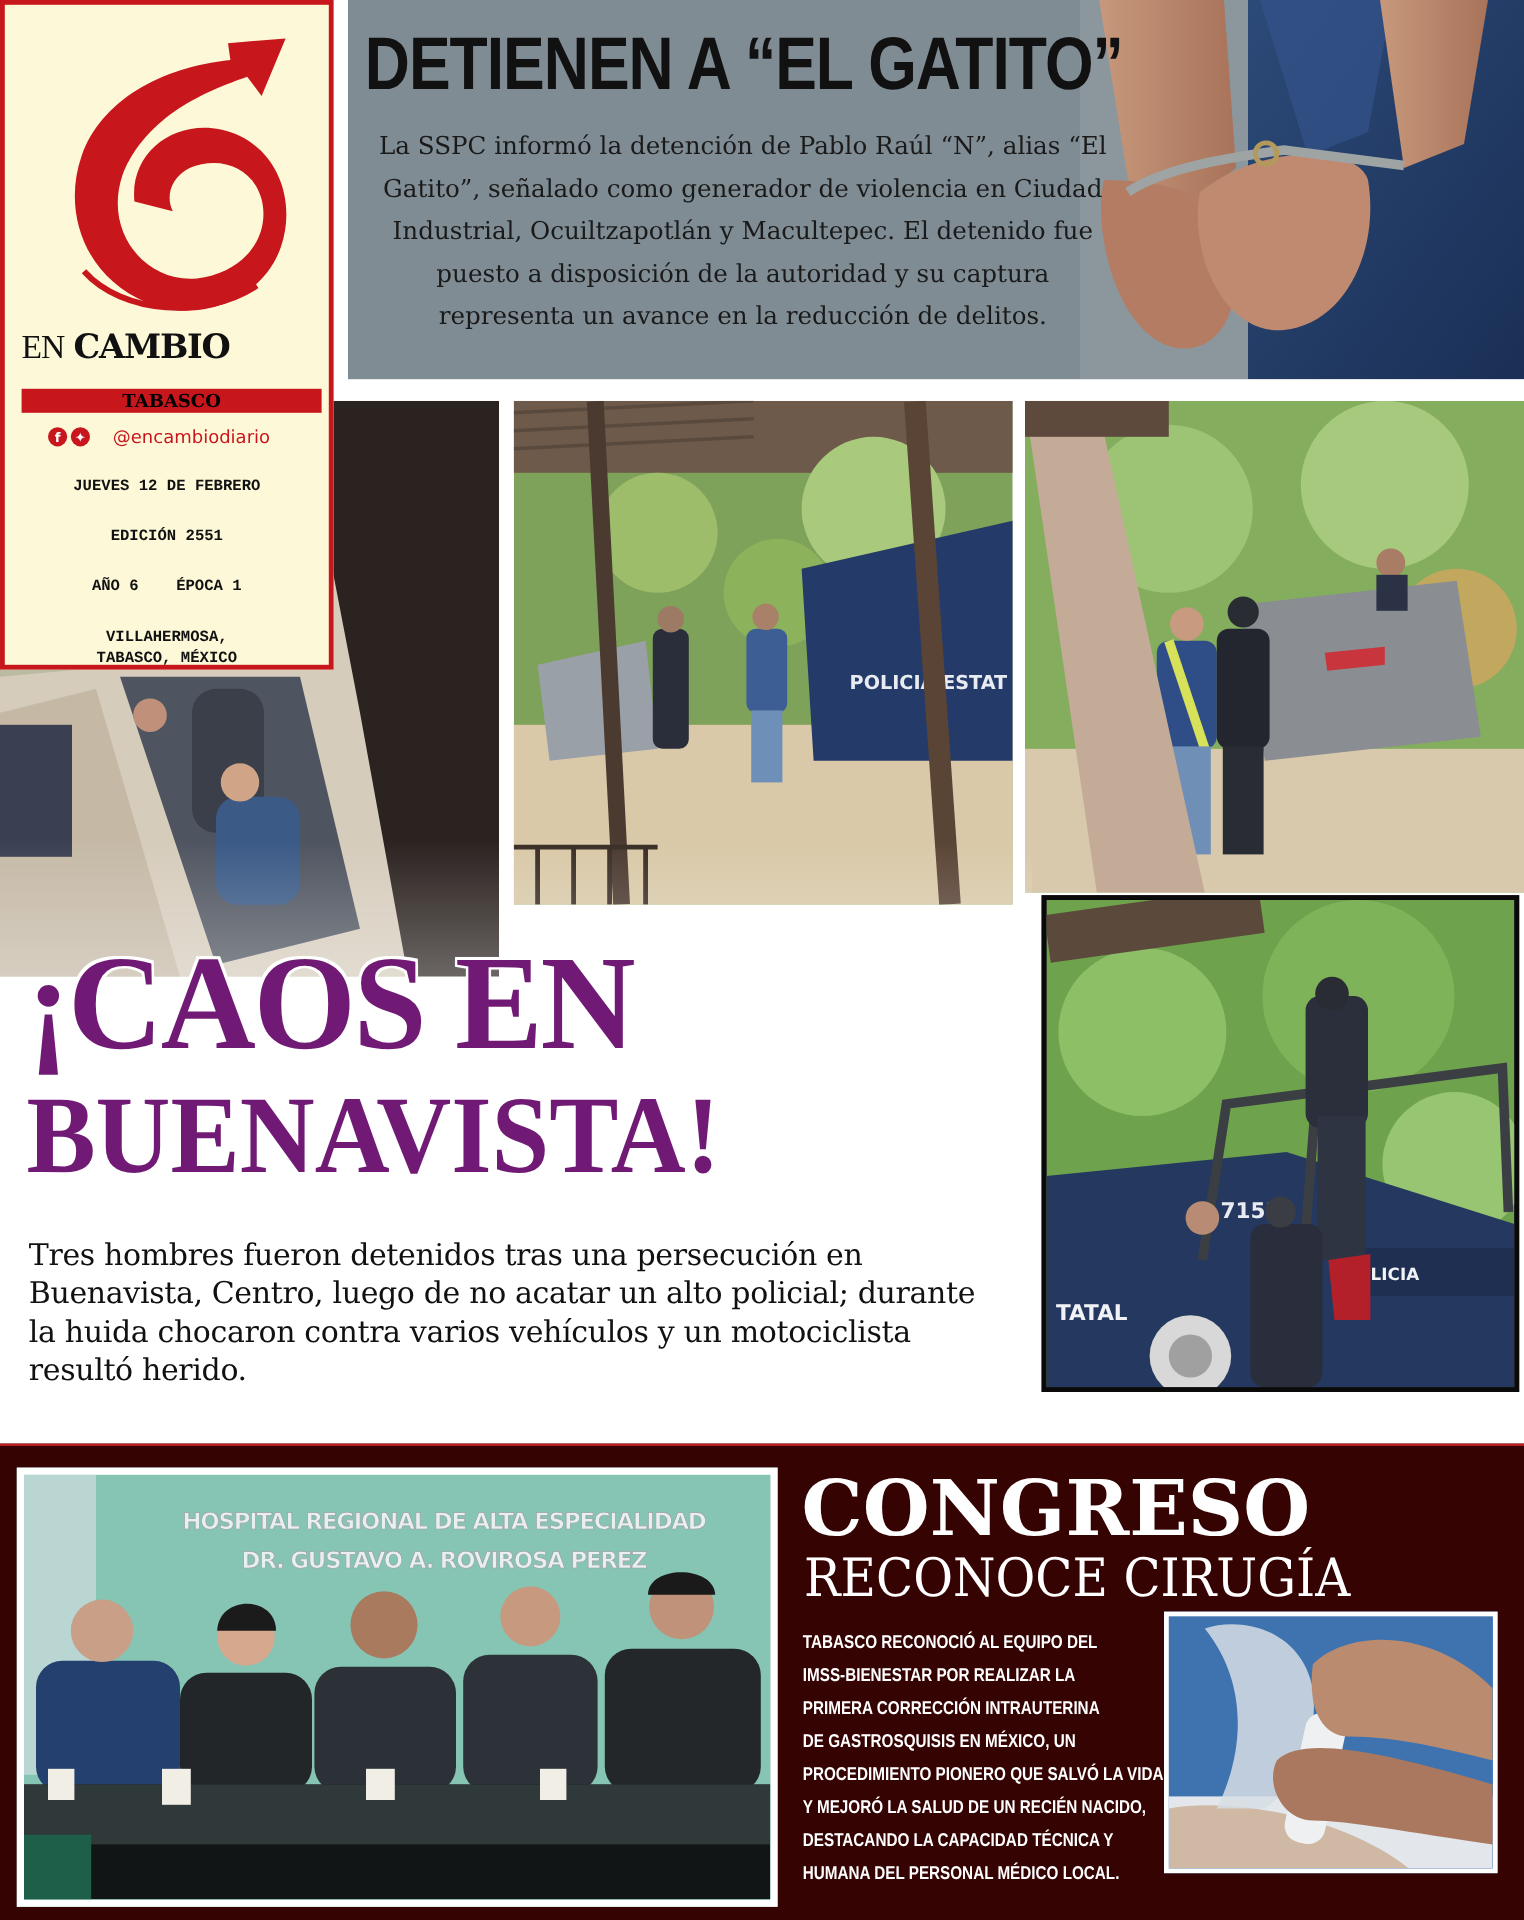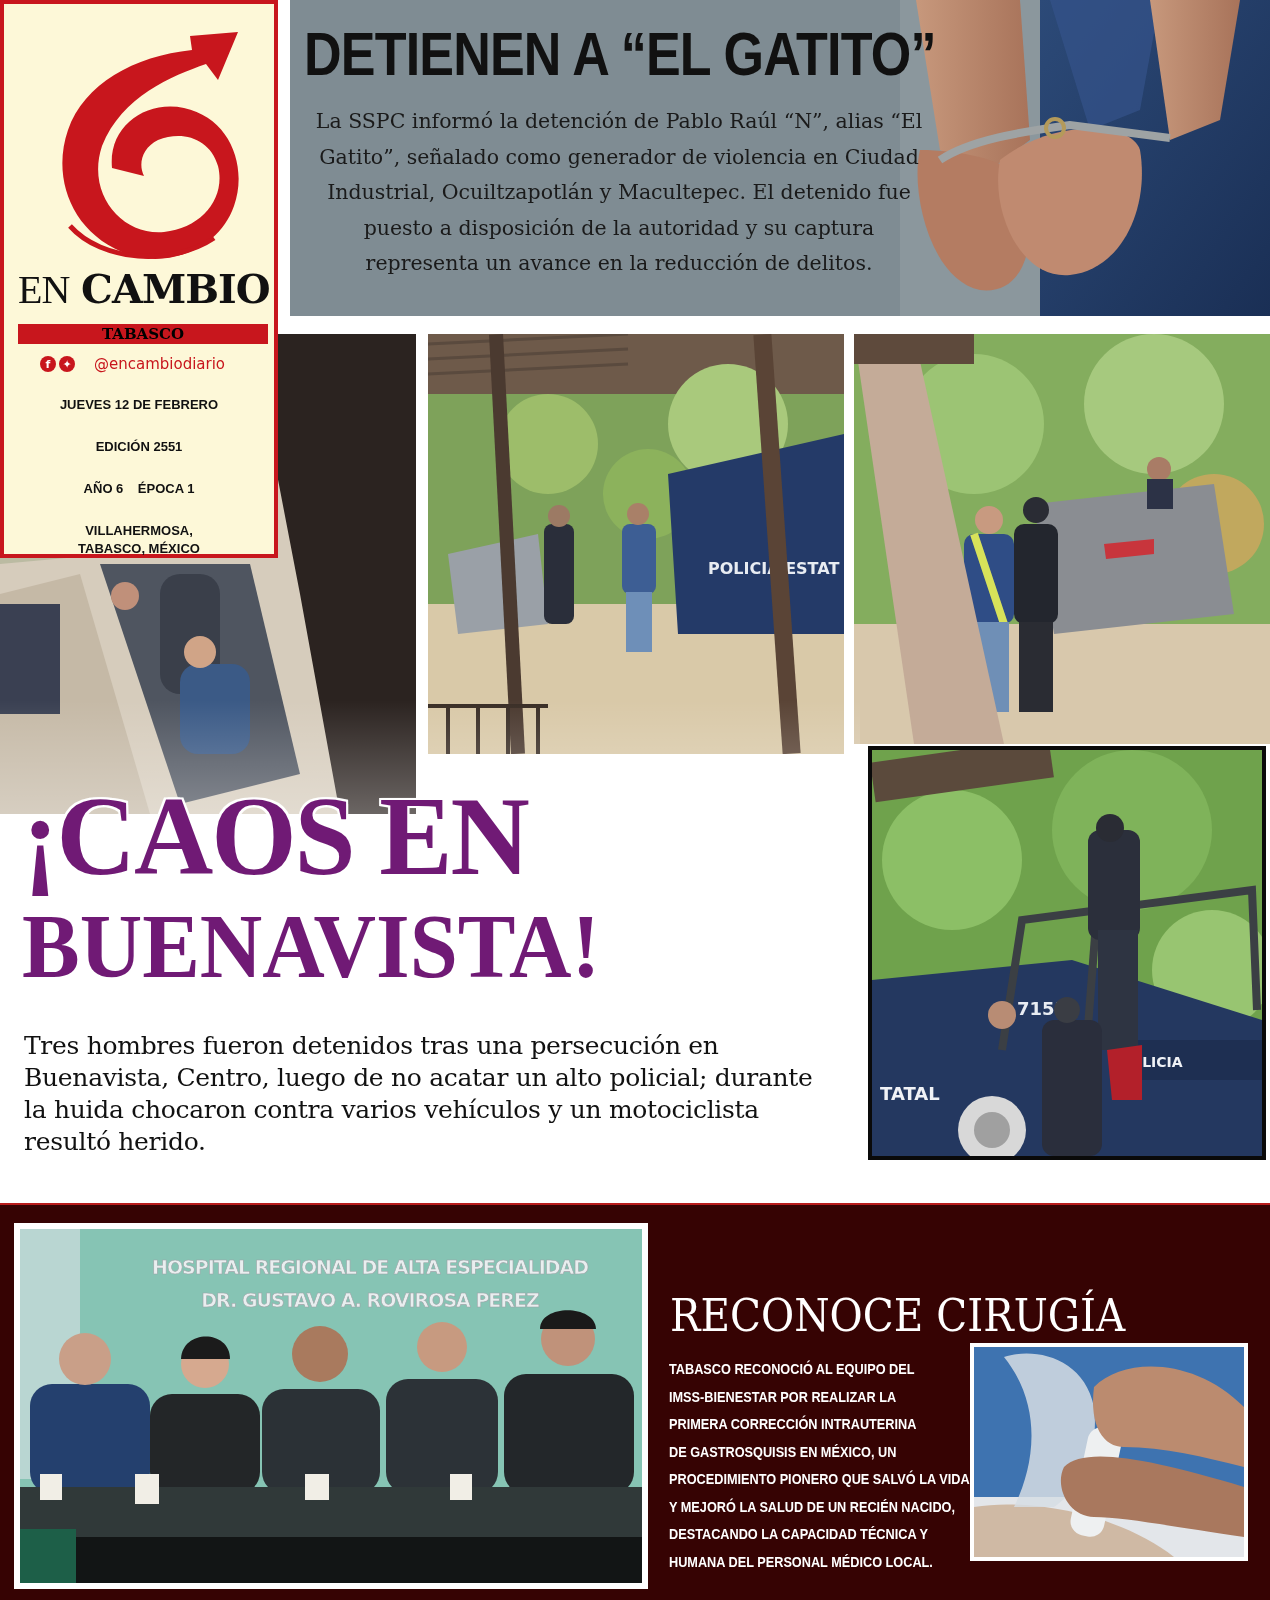--- a/index.html
+++ b/index.html
@@ -7,42 +7,42 @@
   body { position: relative; font-family: "DejaVu Serif", serif; }
 
   
   .masthead {
     position: absolute; left: 0; top: 0; width: 278px; height: 558px;
     background: #fdf8d8; border: 4px solid #c8161d; z-index: 5;
   }
   .logo-g { position: absolute; left: 38px; top: 22px; width: 200px; height: 240px; }
   .brand-line {
     position: absolute; left: 14px; top: 262px; width: 250px;
-    font-size: 40px; line-height: 46px; color: #111; white-space: nowrap; letter-spacing: -1px;
+    font-size: 28px; line-height: 46px; color: #111; white-space: nowrap; letter-spacing: -1px;
   }
   .brand-line .en { font-family: "Liberation Serif", serif; font-weight: normal; }
   .brand-line .cambio { font-family: "DejaVu Serif", serif; font-weight: bold; }
   .brand-bar {
     position: absolute; left: 14px; top: 320px; width: 250px; height: 20px;
     background: #c8161d; color: #000000; text-align: center;
     font-family: "DejaVu Serif", serif; font-weight: bold; font-size: 15px; line-height: 20px;
   }
   .social {
     position: absolute; left: 36px; top: 349px; height: 22px;
     display: flex; align-items: center; gap: 3px;
   }
   .social .sicon {
     width: 16px; height: 16px; border-radius: 50%; background: #c8161d; color: #fff;
     font-family: "DejaVu Sans", sans-serif; font-size: 11px; font-weight: bold;
     display: flex; align-items: center; justify-content: center; line-height: 1;
   }
   .social .handle { font-family: "DejaVu Sans", sans-serif; font-size: 15px; color: #c8161d; margin-left: 16px; }
   .mast-info {
     position: absolute; left: 0; top: 392px; width: 270px; text-align: center;
-    font-family: Liberation Sans, sans-serif; font-weight: bold; color: #111;
+    font-family: Liberation Mono, monospace; font-weight: bold; color: #111;
   }
   .mast-info .line { font-size: 13px; line-height: 18px; }
   .mast-info .gap { margin-top: 24px; }
 
   
   .top-story {
     position: absolute; left: 290px; top: 0; width: 980px; height: 316px;
     background: #7f8c93; overflow: hidden;
   }
   .top-photo { position: absolute; left: 610px; top: 0; width: 370px; height: 316px; }
@@ -304,20 +304,21 @@
       <rect x="0" y="258" width="622" height="96" fill="#121515"></rect>
       <rect x="0" y="258" width="622" height="50" fill="#3d4848" opacity="0.7"></rect>
       <rect x="20" y="245" width="22" height="26" fill="#f1eee6"></rect>
       <rect x="115" y="245" width="24" height="30" fill="#f1eee6"></rect>
       <rect x="285" y="245" width="24" height="26" fill="#f1eee6"></rect>
       <rect x="430" y="245" width="22" height="26" fill="#f1eee6"></rect>
       <rect x="0" y="300" width="56" height="54" fill="#1d5f48"></rect>
     </svg>
   </div>
 
+  <div class="congreso-title">CONGRESO</div>
   <div class="congreso-sub">RECONOCE CIRUGÍA</div>
   <div class="congreso-body">
     <div>TABASCO RECONOCIÓ AL EQUIPO DEL</div>
     <div>IMSS-BIENESTAR POR REALIZAR LA</div>
     <div>PRIMERA CORRECCIÓN INTRAUTERINA</div>
     <div>DE GASTROSQUISIS EN MÉXICO, UN</div>
     <div>PROCEDIMIENTO PIONERO QUE SALVÓ LA VIDA</div>
     <div>Y MEJORÓ LA SALUD DE UN RECIÉN NACIDO,</div>
     <div>DESTACANDO LA CAPACIDAD TÉCNICA Y</div>
     <div>HUMANA DEL PERSONAL MÉDICO LOCAL.</div>

